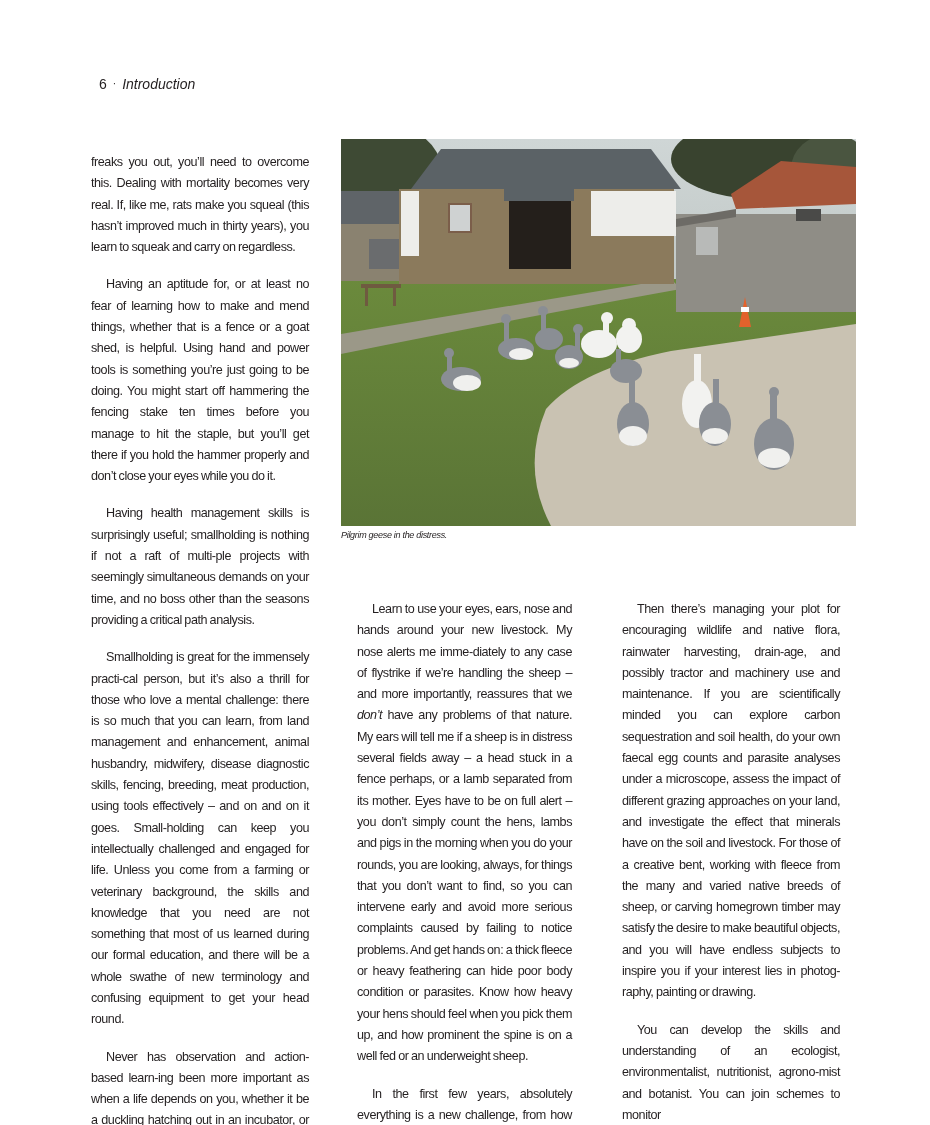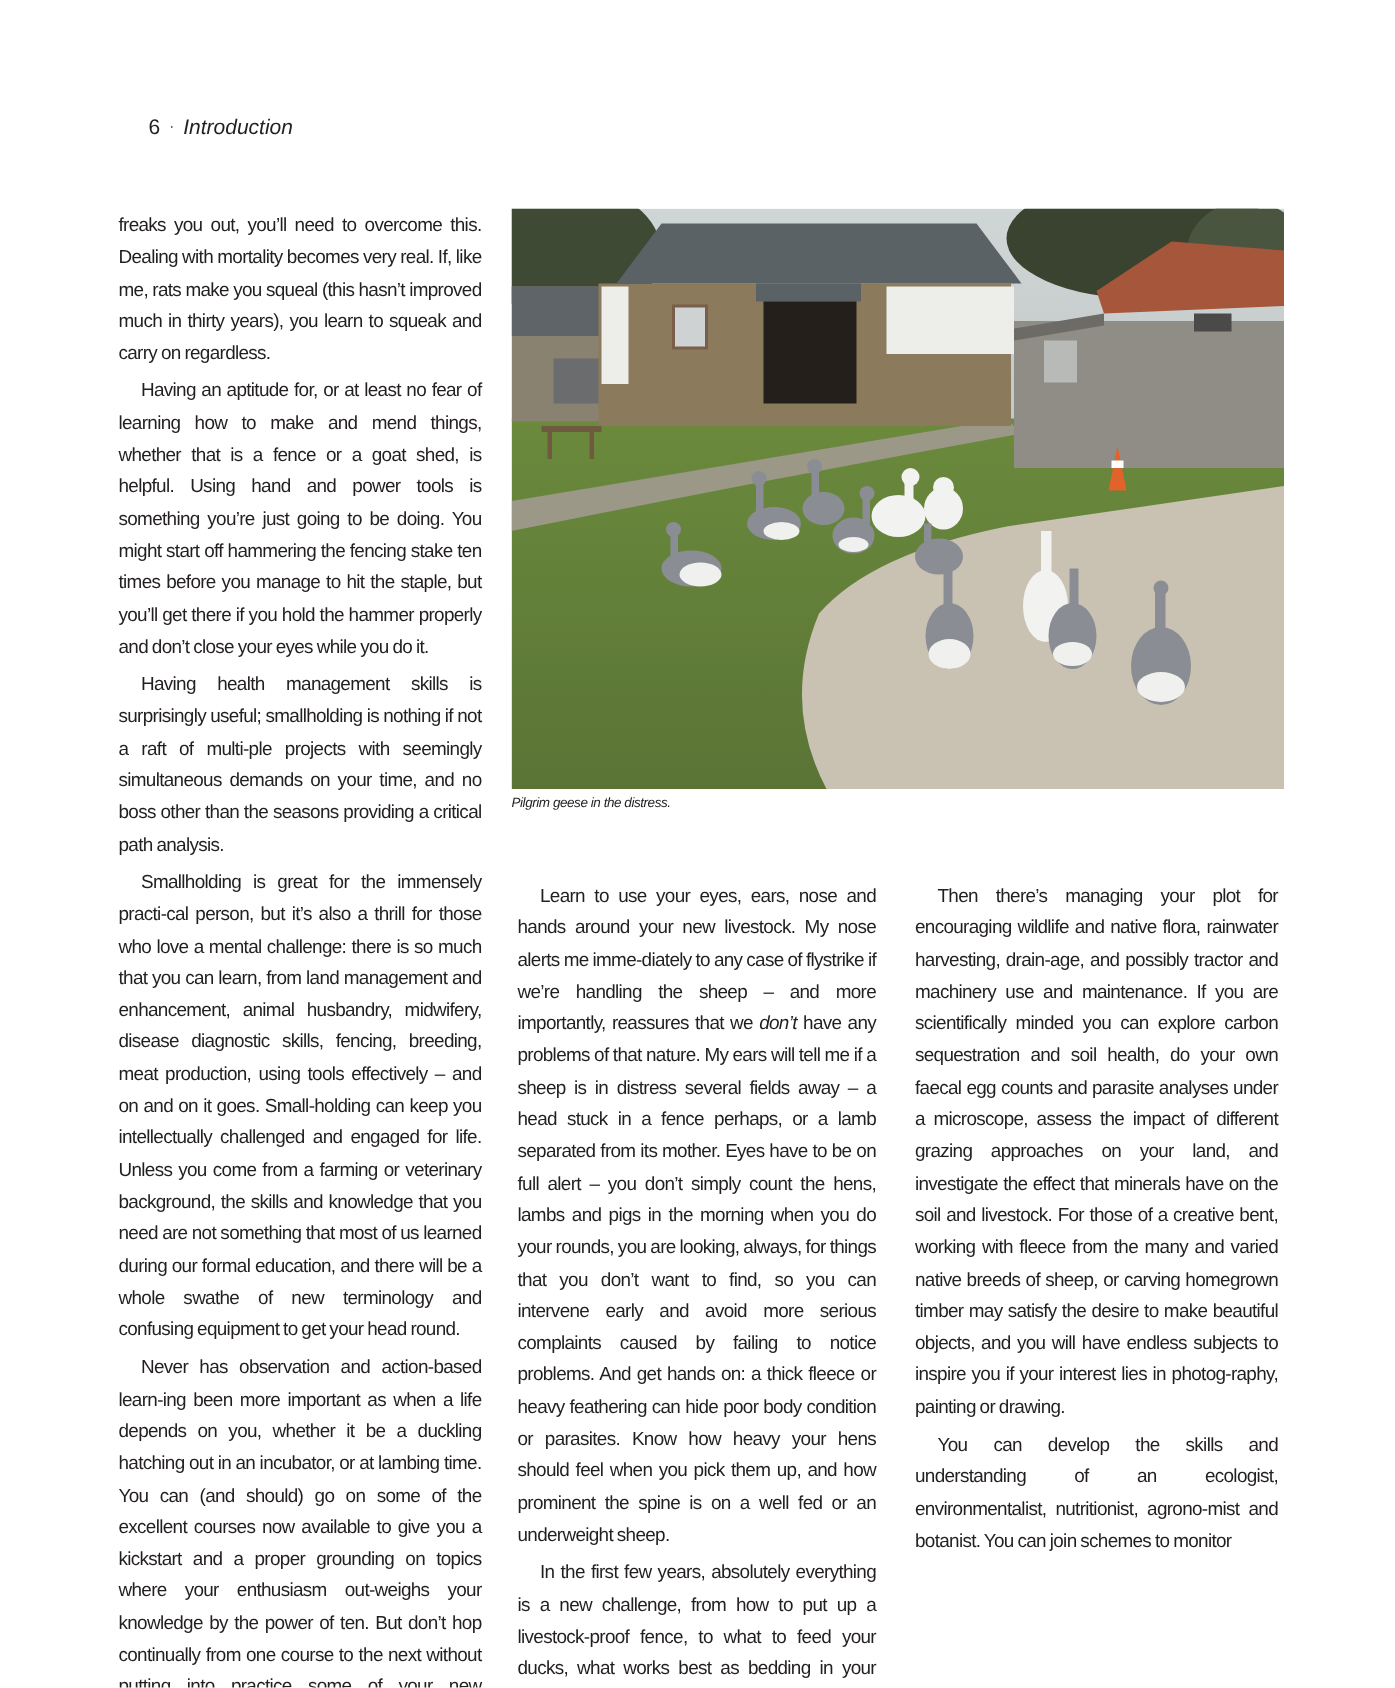--- a/index.html
+++ b/index.html
@@ -4,21 +4,21 @@
 <style>
   html, body { margin: 0; padding: 0; background: #ffffff; }
   body { width: 930px; height: 1125px; position: relative; overflow: hidden;
          font-family: "Liberation Sans", sans-serif; color: #231f20; }
   .header { position: absolute; left: 75px; top: 76px; font-size: 14px; color: #231f20; margin-left: 24px; }
   .header .num { font-style: normal; }
   .header .dot { margin: 0 6px; font-size: 10px; vertical-align: 2px; }
   .header .sec { font-style: italic; }
   .col { position: absolute; font-size: 12.6px; line-height: 21.3px; text-align: justify;
          letter-spacing: -0.45px; word-spacing: -0.5px; font-stretch: condensed; }
-  .col p { margin: 4px; text-indent: 0; }
+  .col p { margin: 16px; text-indent: 0; }
   .col p.ind { text-indent: 15px; }
   .col1 { left: 75px; top: 136px; width: 250px; }
   .col2 { left: 341px; top: 583px; width: 247px; }
   .col3 { left: 606px; top: 583px; width: 250px; }
   .photo { position: absolute; left: 341px; top: 139px; width: 515px; height: 387px; overflow: hidden; }
   .caption { position: absolute; left: 341px; top: 530px; font-size: 9px; font-style: italic; color: #231f20; letter-spacing: -0.3px; }
   i.em { font-style: italic; }
 </style>
 </head>
 <body>

